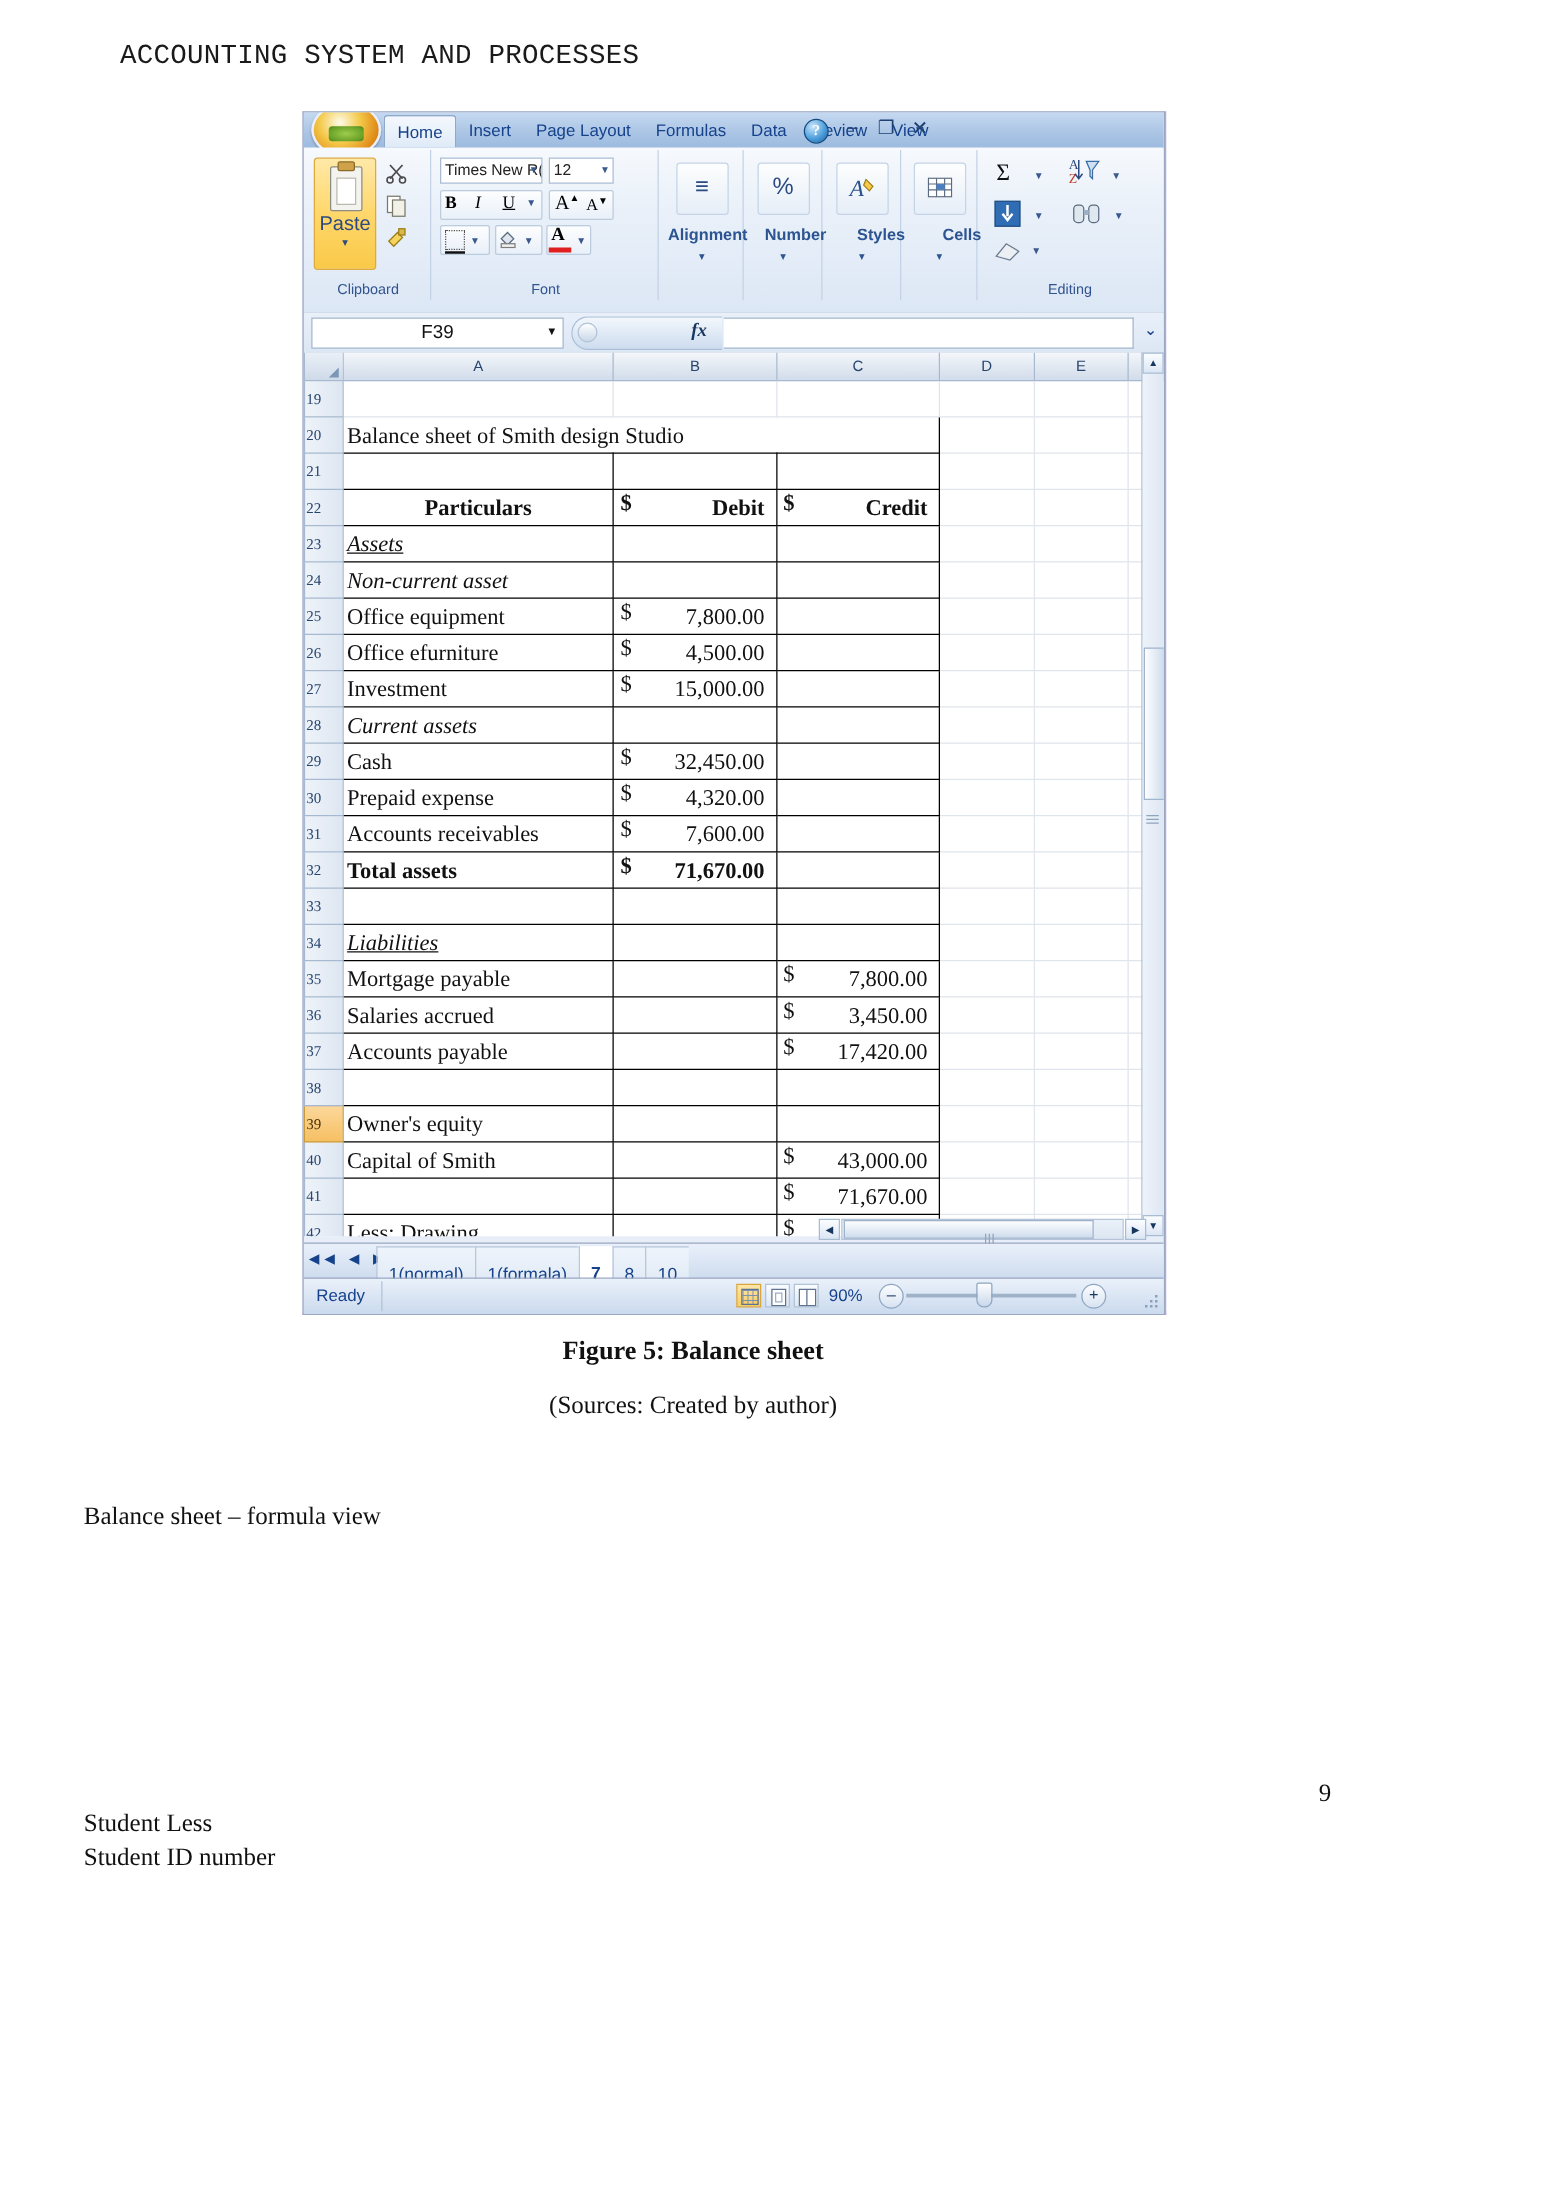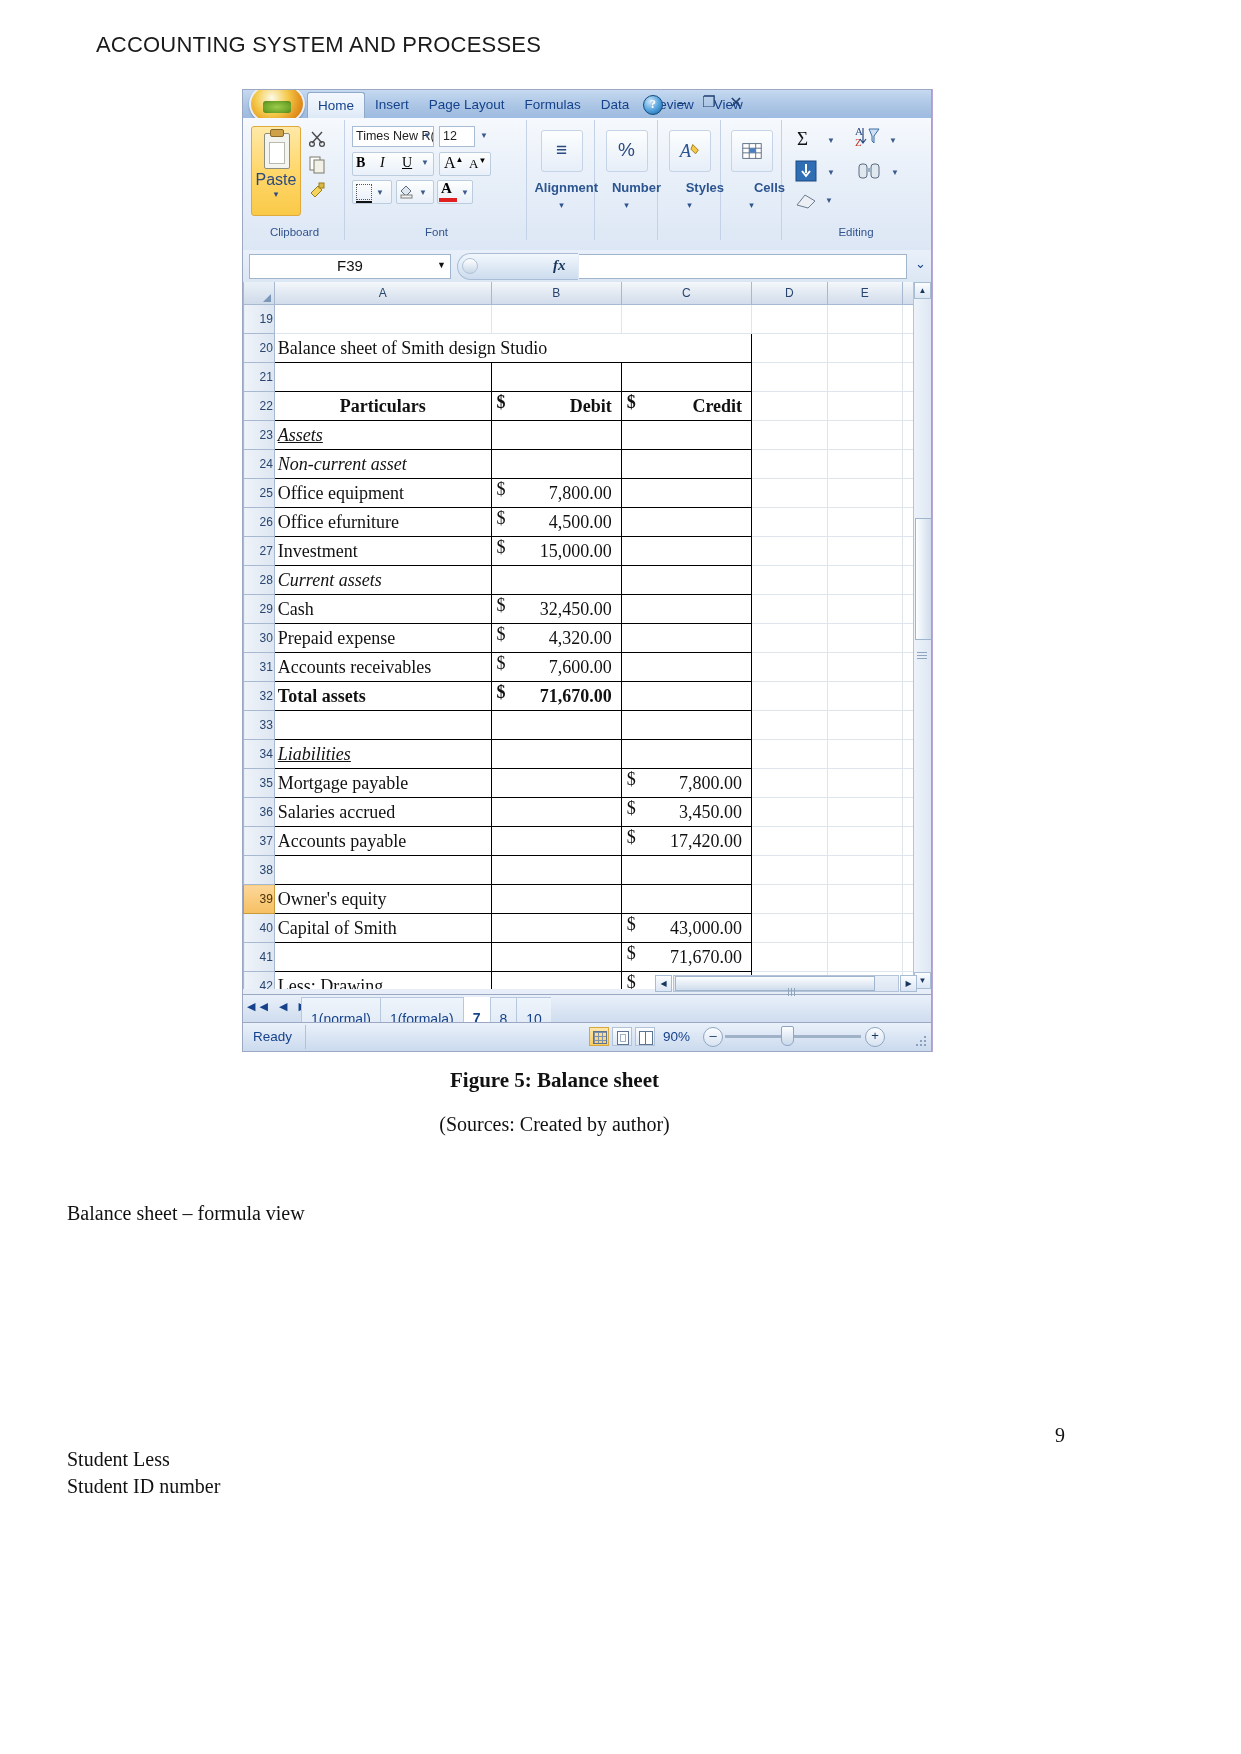--- a/index.html
+++ b/index.html
@@ -8,21 +8,21 @@
     background:#ffffff;
     font-family:"Liberation Serif", serif;
     position:relative;
     overflow:hidden;
   }
 
   
   .doc-header {
     position:absolute; left:96px; top:32px;
     font-size:22px; letter-spacing:0.2px; color:#1a1a1a;
-    font-family:Liberation Sans, sans-serif;
+    font-family:Liberation Mono, monospace;
   }
   .caption-fig {
     position:absolute; left:0; top:1068px; width:1109px;
     text-align:center; font-weight:bold; font-size:21px; color:#111;
   }
   .caption-src {
     position:absolute; left:0; top:1113px; width:1109px;
     text-align:center; font-size:20px; color:#111;
   }
   .body-line {
@@ -131,21 +131,21 @@
   .ic-brush{left:62px;top:60px;}
 
   
   .g-font{left:104px; width:180px;}
   .fcombo {
     position:absolute; background:#fff; border:1px solid #a8bcd4;
     font-size:12.5px; color:#222; font-family:"Liberation Sans", sans-serif;
     box-sizing:border-box; padding-left:3px; line-height:19px; height:21px;
   }
   .fname{left:5px; top:6px; width:82px; overflow:hidden; white-space:nowrap;}
-  .fsize{left:92px; top:6px; width:36px;}
+  .fsize{left:92px; top:6px; width:52px;}
   .cbarr{position:absolute; right:3px; top:7px; font-size:8px; color:#3a5a8c;}
   .fbox {
     position:absolute; border:1px solid #bcccdf; border-radius:2px;
     background:linear-gradient(to bottom,#fdfefe,#e9f0f9); box-sizing:border-box;
   }
   .bx-bold{left:5px; top:32px; width:82px; height:24px;}
   .bx-size{left:92px; top:32px; width:52px; height:24px;}
   .bx-bord{left:5px; top:60px; width:40px; height:24px;}
   .bx-fill{left:49px; top:60px; width:38px; height:24px;}
   .bx-color{left:90px; top:60px; width:36px; height:24px;}
@@ -236,22 +236,22 @@
     position:relative;
   }
   .corner:after{
     content:""; position:absolute; right:3px; bottom:2px;
     border-left:8px solid transparent; border-bottom:8px solid #7c96b8;
   }
   td.rh {
     width:30px; height:26px;
     background:linear-gradient(to right,#eef3f9,#dde6f1);
     border:1px solid #a6b9d0;
-    font-size:12px; color:#28456f; text-align:right;
-    font-family:Liberation Sans, sans-serif;
+    font-size:12px; color:#28456f; text-align:left;
+    font-family:Liberation Serif, serif;
   }
   td.rh.sel {
     background:linear-gradient(to bottom,#fcd79a,#f6bf62);
     color:#4a3207; border-color:#c99a3a;
   }
   td.c {
     height:26px; font-family:"Liberation Serif", serif; font-size:18px;
     color:#111; padding:0 3px; border:1px solid #dfe5ec;
     overflow:hidden; white-space:nowrap;
   }

